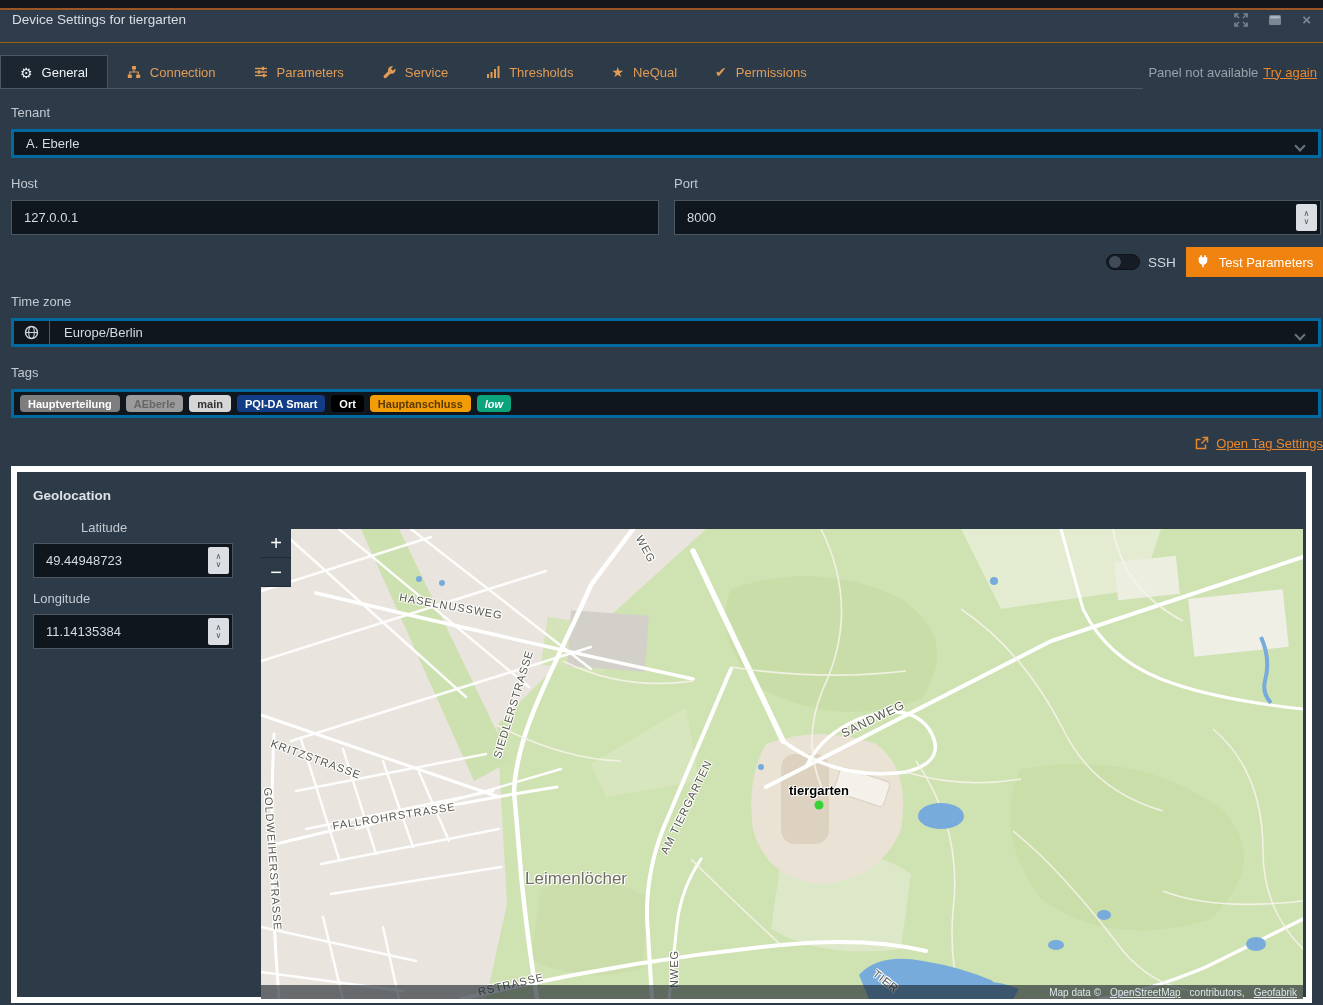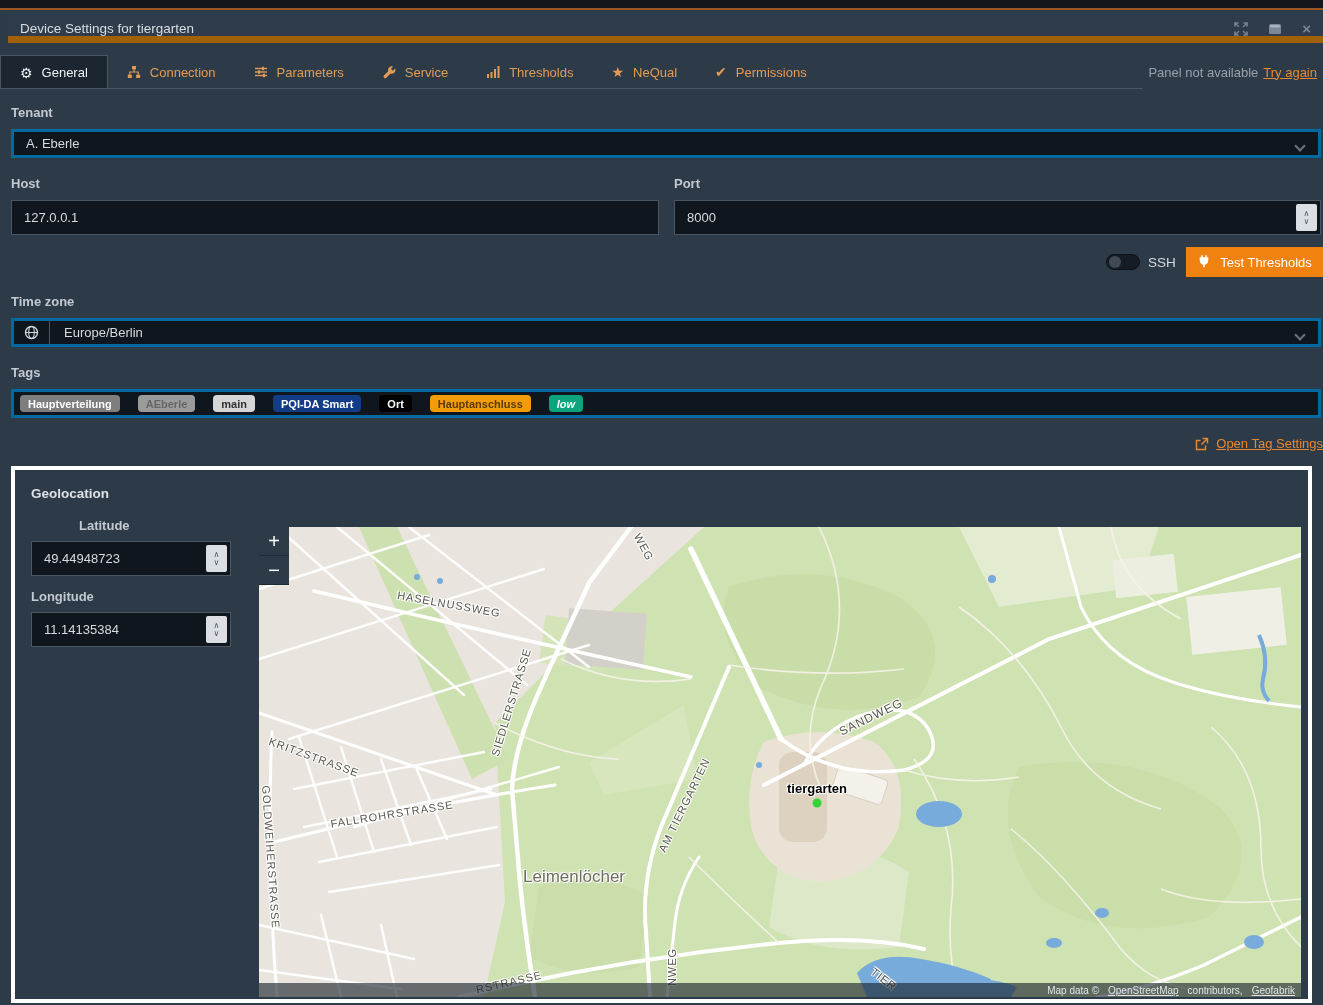--- a/index.html
+++ b/index.html
@@ -5,64 +5,64 @@
   * { box-sizing: border-box; }
   html,body { margin:0; padding:0; }
   body {
     width:1323px; height:1005px; position:relative; overflow:hidden;
     background:#2d3b49; color:#ccd3da;
     font-family:"Liberation Sans", sans-serif; font-size:13px;
   }
   
   .topstrip { position:absolute; top:0; left:0; right:0; height:10px; background:#14161c; border-bottom:2px solid #9c5524; }
   
-  .titlebar { position:absolute; top:12px; left:8px; right:0; height:31px; background:#2e3c4b;
-    border-bottom:7px solid #a16207; display:flex; align-items:flex-end; padding:0 12px; }
+  .titlebar { position:absolute; top:12px; left:0; right:0; height:31px; background:#2e3c4b;
+    border-bottom:1px solid #a16207; display:flex; align-items:flex-start; padding:0 12px; }
   .titlebar .title { color:#d9dee3; font-size:13.5px; }
   .win-controls { margin-left:auto; display:flex; align-items:center; gap:20px; color:#7b8795; }
   .win-controls svg { display:block; }
   .win-close { font-size:15px; font-weight:bold; line-height:1; }
   
   .tabsrow { position:absolute; top:55px; left:0; right:0; height:34px; display:flex; align-items:stretch; }
   .tabline { position:absolute; top:88px; left:0; width:1143px; height:1px; background:#4a5763; }
   .tab { display:flex; align-items:center; gap:9px; padding:0 19px; color:#e29b54; font-size:13px; cursor:default; }
   .tab .tab-glyph { font-size:14px; line-height:1; }
   .tab svg { display:block; }
   .tab.active { background:#1b2631; border:1px solid #4a5763; border-bottom:none; color:#eef2f5; }
   .panel-status { margin-left:auto; display:flex; align-items:center; gap:5px; padding-right:6px; font-size:13px; }
   .panel-status .status-text { color:#99a1a9; }
   .panel-status a { color:#e8872e; text-decoration:underline; }
   
-  .field-label { position:absolute; color:#c2c9d0; font-size:13px;font-weight:bold; }
+  .field-label { position:absolute; color:#c2c9d0; font-size:13px; }
   .tb { position:absolute; background:#10161d; border:3px solid #0369a1; height:29px; color:#d6dbe1;
     display:flex; align-items:center; padding:0 12px; font-size:13px; }
   .inputwrap { position:absolute; height:35px; }
   .inputwrap input { width:100%; height:100%; background:#10161d; border:1px solid #4a5763; color:#d6dbe1;
     padding:0 30px 0 12px; font-size:13px; font-family:inherit; outline:none; }
   .stepper { position:absolute; right:4px; top:4px; bottom:4px; width:21px; background:#dbdfe3; border-radius:2px;
     display:flex; flex-direction:column; align-items:center; justify-content:center; color:#4e565e; font-size:8px; line-height:0.9; cursor:pointer; }
   .chev { position:absolute; right:14px; top:10px; width:8px; height:8px; border-right:2px solid #67737f; border-bottom:2px solid #67737f; transform:rotate(45deg); }
   .select { cursor:pointer; }
   
   .tz-icon-cell { width:36px; height:100%; border-right:1px solid #4a5763; display:flex; align-items:center; justify-content:center; color:#cfd6dc; margin:0 0 0 -12px; flex:0 0 36px; }
   .tz-value { padding-left:14px; }
   
   .toggle { position:absolute; width:34px; height:16px; border-radius:9px; background:#151c25; border:1px solid #0d1218; cursor:pointer; }
   .toggle .knob { position:absolute; left:2px; top:1px; width:12px; height:12px; border-radius:50%; background:#414b56; }
   .ssh-label { position:absolute; color:#d4d9de; font-size:13.5px; }
   .btn-primary { position:absolute; background:#f0820f; color:#fff; border:none; display:flex; align-items:center; justify-content:center;
     gap:9px; font-size:13px; font-family:inherit; cursor:pointer; }
   
-  .tagsbar { gap:18px; padding:0 6px; }
+  .tagsbar { gap:6px; padding:0 6px; }
   .tag { font-size:11px; font-weight:bold; padding:2.5px 8px; border-radius:4px; white-space:nowrap; cursor:default; }
-  .taglink-row { position:absolute; top:436px; right:0; display:flex; align-items:center; gap:7px; }
+  .taglink-row { position:absolute; top:436px; right:0; display:flex; gap:7px; }
   .taglink-row a { color:#e8872e; text-decoration:underline; font-size:13px; }
   .taglink-row svg { display:block; color:#e8872e; }
   
-  .geo-panel { position:absolute; left:11px; top:466px; width:1301px; height:537px; border:4px solid #ffffff; }
+  .geo-panel { position:absolute; left:11px; top:466px; width:1301px; height:537px; border:6px solid #ffffff; }
   .geo-title { position:absolute; left:16px; top:16px; font-weight:bold; font-size:13.5px; color:#dde2e7; }
   
   .map { position:absolute; left:244px; top:57px; width:1042px; height:470px; overflow:hidden; background:#e9e5de; }
   .map svg.basemap { position:absolute; left:0; top:0; }
   .map-labels { position:absolute; left:0; top:0; width:100%; height:100%; }
   .map-street { position:absolute; white-space:nowrap; color:#56564e; letter-spacing:1px;
     text-shadow:0 0 2px #fff,0 0 2px #fff,1px 1px 0 #fff,-1px -1px 0 #fff,1px -1px 0 #fff,-1px 1px 0 #fff; }
   .map-place { position:absolute; white-space:nowrap; color:#6d6d62;
     text-shadow:0 0 2px #fff,0 0 3px #fff,1px 1px 0 #fff,-1px -1px 0 #fff; }
   .marker-dot { position:absolute; width:9px; height:9px; border-radius:50%; background:#35d435; transform:translate(-50%,-50%); }
@@ -186,21 +186,21 @@
 </div>
 <div class="ssh-label" style="left:1148px; top:255px;">SSH</div>
 <button class="btn-primary" style="left:1186px; top:247px; width:137px; height:30px;">
   <span>
     <svg width="14" height="14" viewBox="0 0 14 14" stroke="#fff" stroke-width="1.6" fill="none">
       <path d="M5,1.2 V4 M9,1.2 V4"></path>
       <path d="M3.5,4 H10.5 V6.5 A3.5,3.5 0 0 1 3.5,6.5 Z" fill="#fff"></path>
       <path d="M7,10 V13.2"></path>
     </svg>
   </span>
-  <span>Test Thresholds</span>
+  <span>Test Parameters</span>
 </button>
 
 <div class="field-label" style="left:11px; top:294px;">Time zone</div>
 <div class="tb select" style="left:11px; right:2px; top:318px;">
   <span class="tz-icon-cell">
     <svg width="15" height="15" viewBox="0 0 14 14" fill="none" stroke="currentColor">
       <circle cx="7" cy="7" r="5.6" stroke-width="1.3"></circle>
       <ellipse cx="7" cy="7" rx="2.6" ry="5.6" stroke-width="1"></ellipse>
       <line x1="1.4" y1="7" x2="12.6" y2="7" stroke-width="1"></line>
     </svg>

